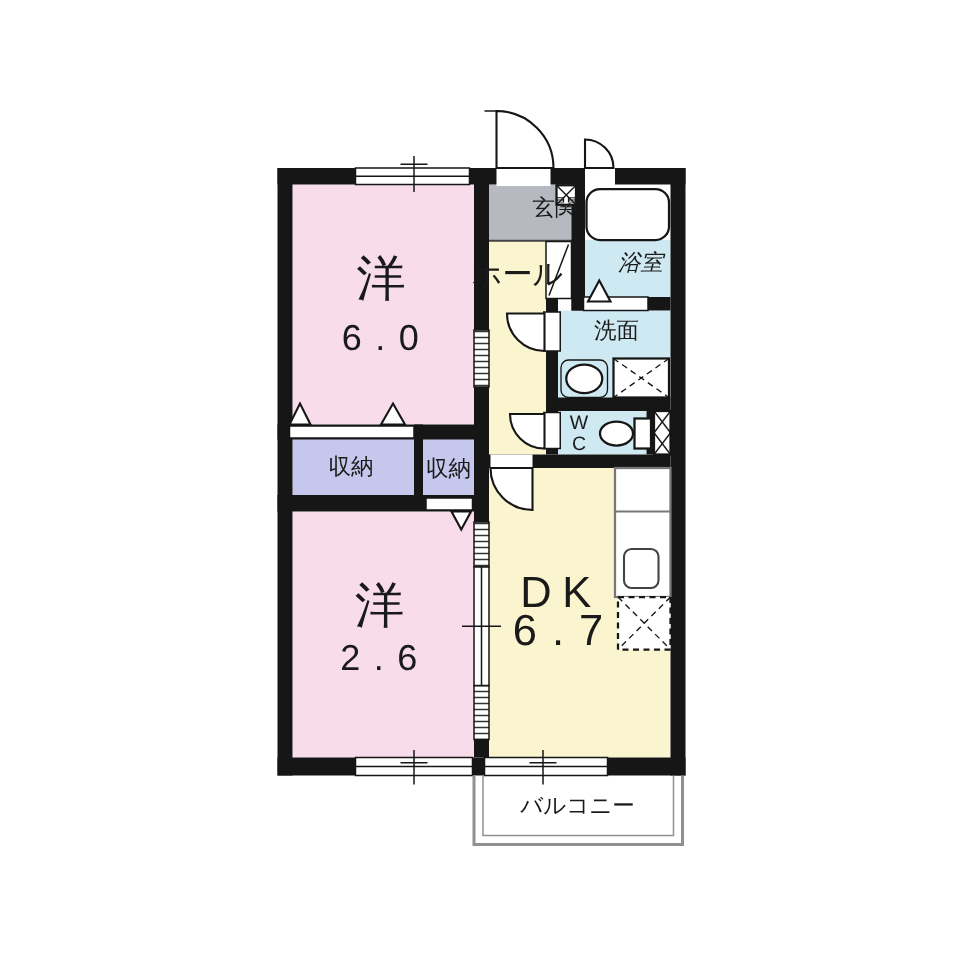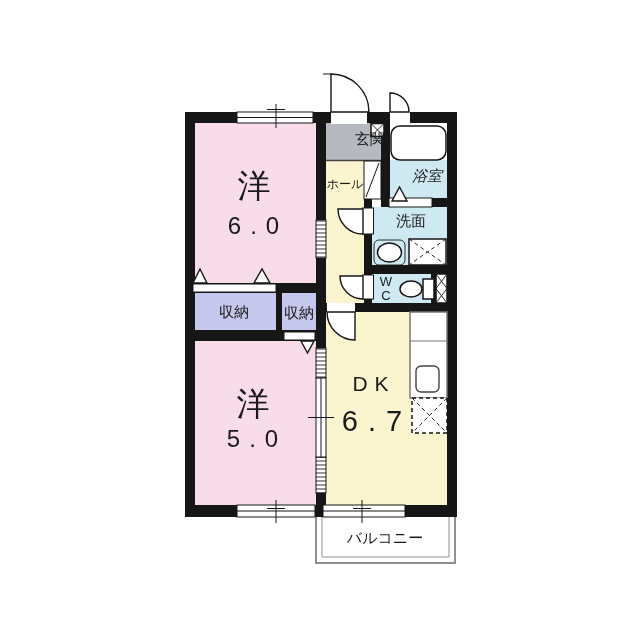--- a/index.html
+++ b/index.html
@@ -24,24 +24,24 @@
   .dash{stroke-dasharray:4 3;}
   .kitchen{fill:#fff;stroke:#777;stroke-width:1.5;}
   .kline{stroke:#777;stroke-width:1.2;fill:none;}
   .balc{fill:none;stroke:var(--balcony);}
   .lbl{
     position:absolute;transform:translate(-50%,-50%);
     white-space:nowrap;color:#1a1a1a;line-height:1.05;text-align:center;
   }
   .lbl-room{font-size:33px;}
   .lbl-area{font-size:24px;letter-spacing:9px;}
-  .lbl-dk{font-size:21px;letter-spacing:7px;}
+  .lbl-dk{font-size:29px;letter-spacing:7px;margin-top:12px;}
   .lbl-dkarea{font-size:29px;letter-spacing:10px;text-align:right;}
   .lbl-sm{font-size:15px;}
-  .lbl-hall{font-size:12px;}
+  .lbl-hall{font-size:20px;}
   .lbl-wc{font-size:13px;white-space:pre-line;line-height:14px;}
 </style>
 </head>
 <body>
 
 <div id="stage">
 
   <svg id="plan-svg" width="640" height="640" viewBox="0 0 640 640">
     <defs>
       <pattern id="hatch" width="10" height="4" patternUnits="userSpaceOnUse">
@@ -165,21 +165,21 @@
 
     <g>
       <path class="balc" stroke-width="2" d="M316,517 L316,563 L455,563 L455,517"></path>
       <path class="balc" stroke-width="1" d="M322,517 L322,557 L449,557 L449,517"></path>
     </g>
   </svg>
 
   <div class="lbl lbl-room" style="left:254px;top:186px;">洋</div>
   <div class="lbl lbl-area" style="left:258px;top:226px;">6.0</div>
   <div class="lbl lbl-room" style="left:253px;top:404px;">洋</div>
-  <div class="lbl lbl-area" style="left:257px;top:439px;">5.0</div>
+  <div class="lbl lbl-area" style="left:257px;top:439px;">2.6</div>
   <div class="lbl lbl-dk" style="left:374px;top:384px;">DK</div>
   <div class="lbl lbl-dkarea" style="left:377px;top:421px;">6.7</div>
   <div class="lbl lbl-sm" style="left:346px;top:139px;margin-left:24px;">玄関</div>
   <div class="lbl lbl-hall" style="left:345px;top:184px;">ホール</div>
   <div class="lbl lbl-sm" style="left:427px;top:176px;font-style:italic;">浴室</div>
   <div class="lbl lbl-sm" style="left:411px;top:221px;">洗面</div>
   <div class="lbl lbl-wc" style="left:386px;top:289px;">W
 C</div>
   <div class="lbl lbl-sm" style="left:234px;top:312px;">収納</div>
   <div class="lbl lbl-sm" style="left:299px;top:313px;">収納</div>

